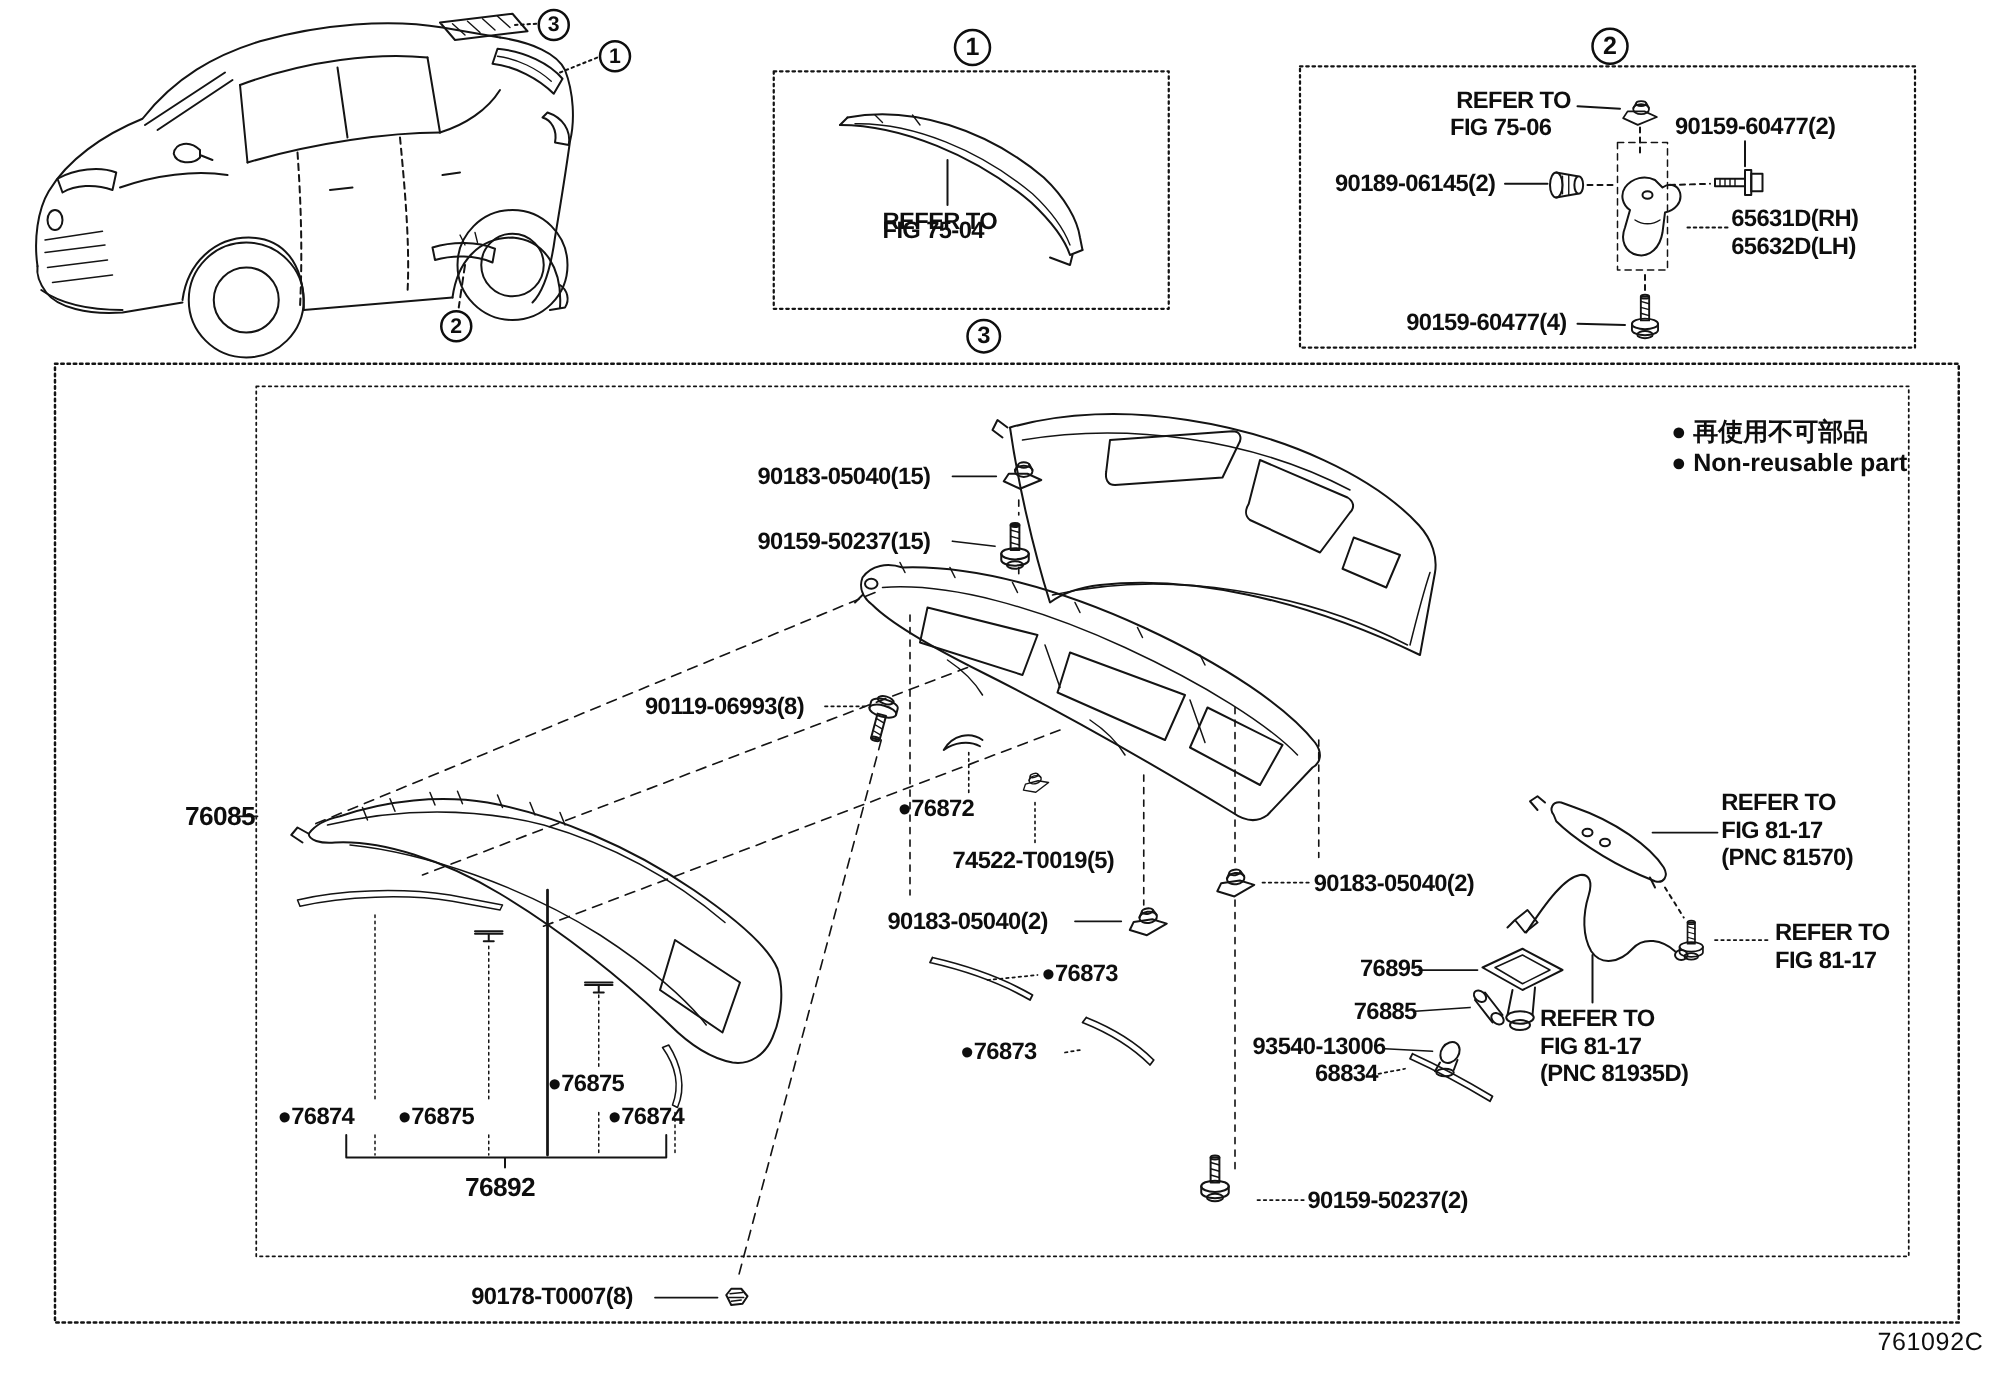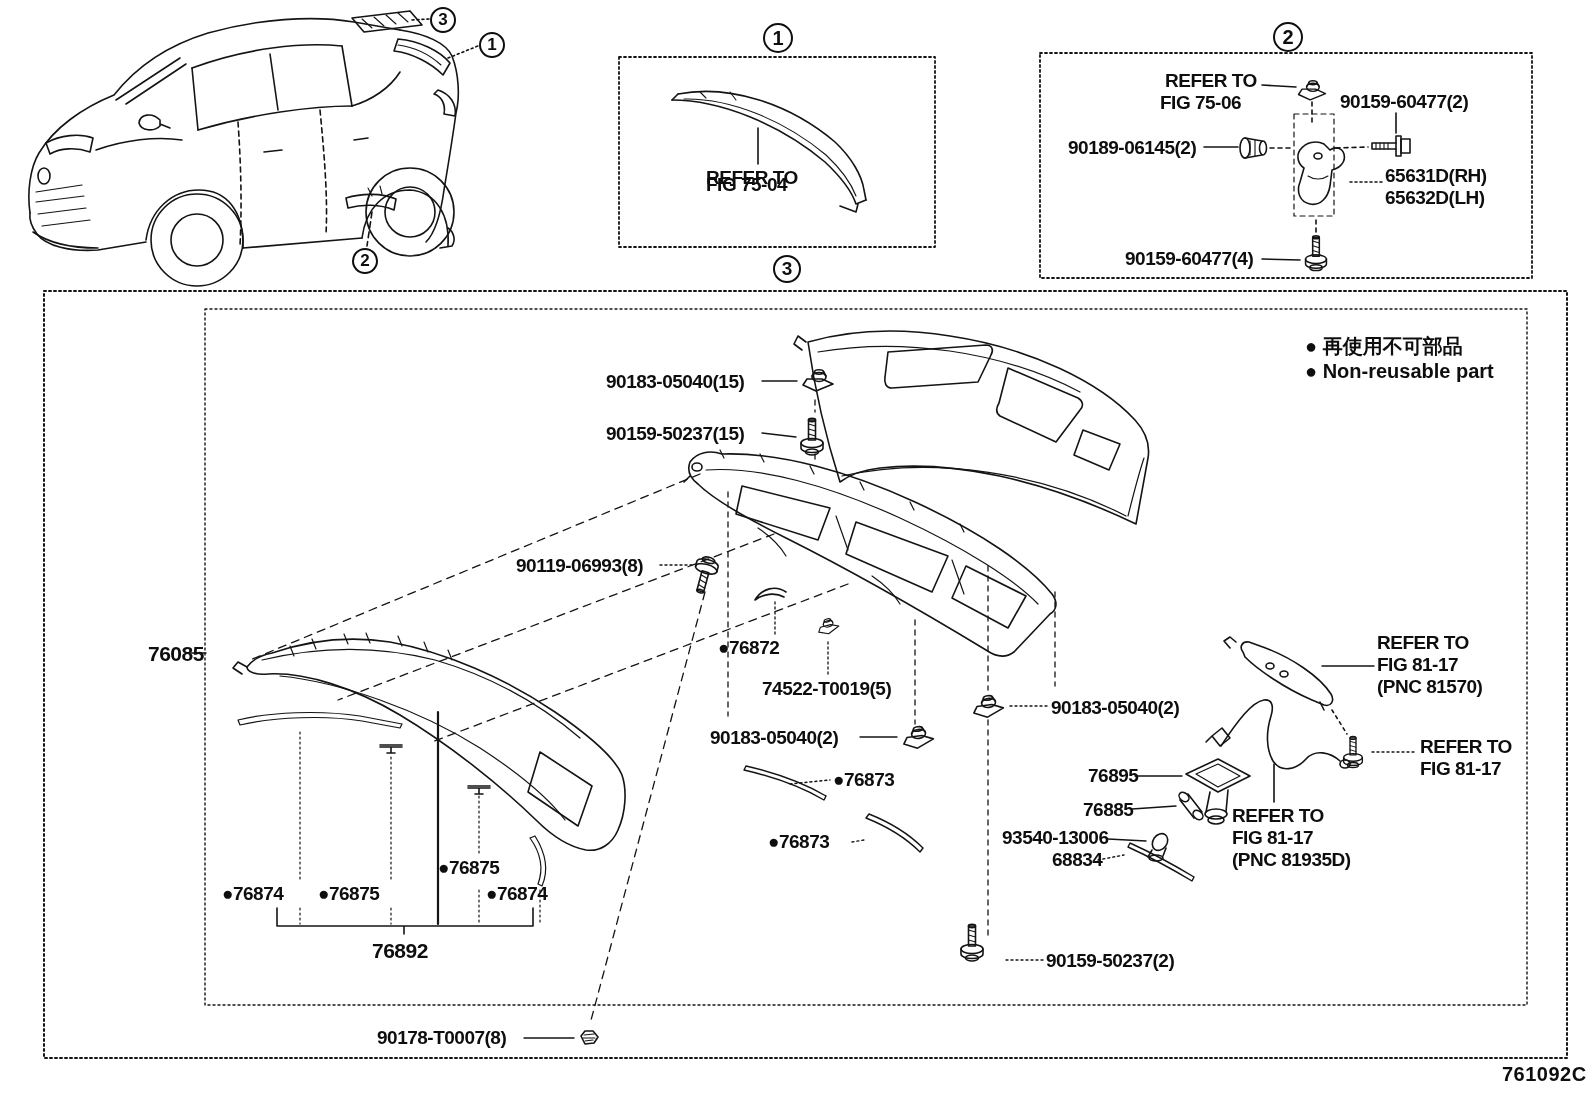--- a/index.html
+++ b/index.html
@@ -8,22 +8,22 @@
   svg.art{position:absolute;left:0;top:0;}
   .pl{position:absolute;font-weight:700;font-size:19px;letter-spacing:-0.5px;line-height:19px;
       white-space:nowrap;color:#0e0e0e;}
   .pl.big{font-size:21px;line-height:21px;}
   .refblock{line-height:21px;}
   .co{position:absolute;border:2.5px solid #0e0e0e;border-radius:50%;display:flex;align-items:center;
       justify-content:center;font-weight:700;color:#0e0e0e;background:#fff;box-sizing:border-box;}
   .s26{width:26px;height:26px;font-size:17px;}
   .s30{width:30px;height:30px;font-size:20px;}
   .s28{width:28px;height:28px;font-size:19px;}
-  .code{position:absolute;font-weight:700;font-size:20px;letter-spacing:0.5px;}
-  .legend{position:absolute;font-weight:700;font-size:20px;line-height:20px;white-space:nowrap;}
+  .code{position:absolute;font-weight:400;font-size:20px;letter-spacing:0.5px;}
+  .legend{position:absolute;font-weight:700;font-size:20px;line-height:20px;white-space:nowrap;margin-left:32px;}
 </style>
 </head>
 <body>
 
 <div class="stage">
 
 <svg class="art" width="1592" height="1099" viewBox="0 0 1592 1099" fill="none" stroke="#141414" stroke-width="1.6" stroke-linecap="round" stroke-linejoin="round">
 
   <defs>
     <g id="screwV">

